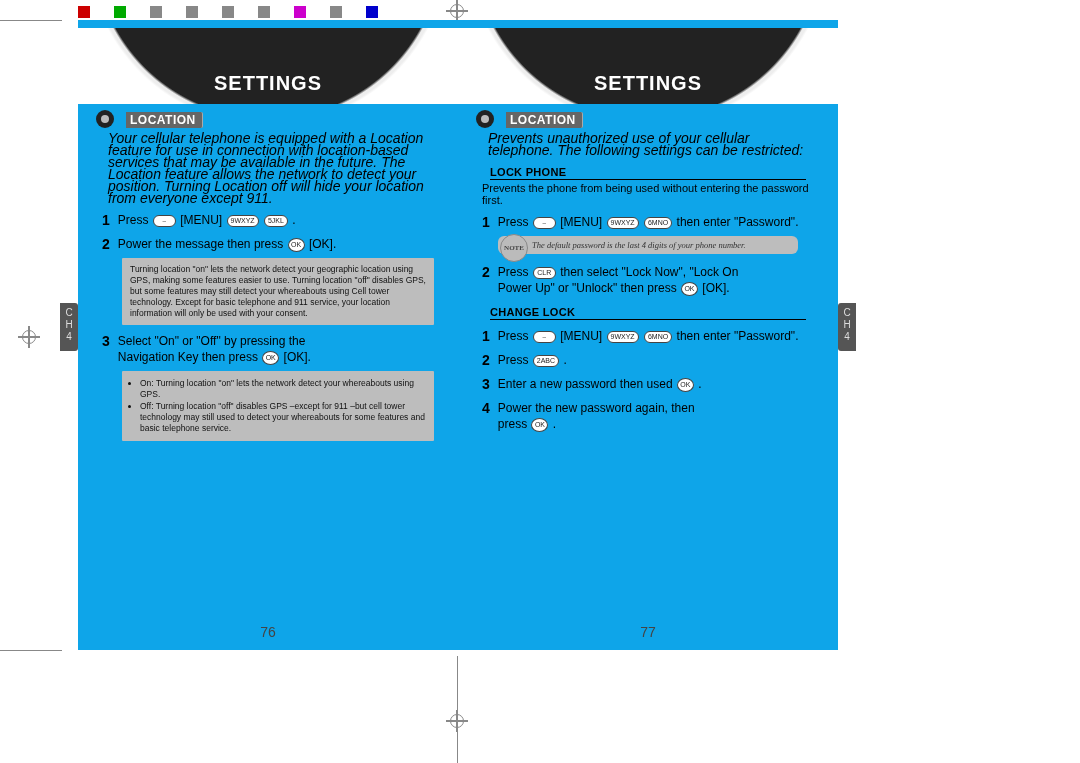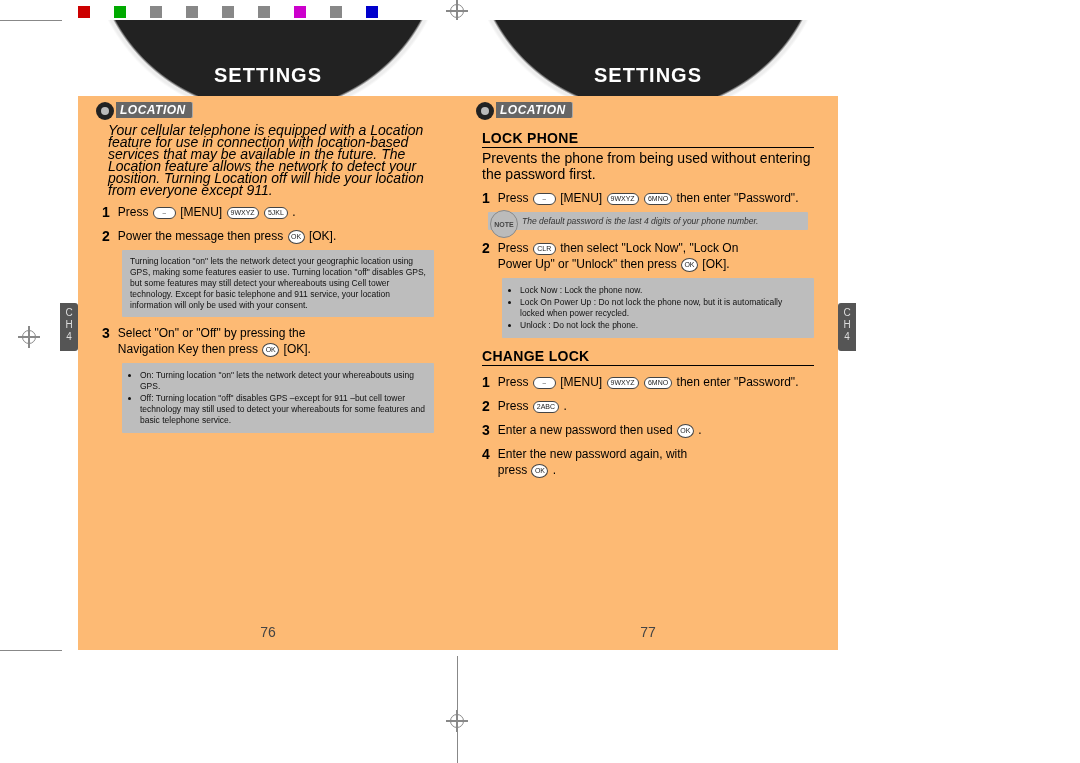--- a/index.html
+++ b/index.html
@@ -33,81 +33,80 @@
     position:absolute;
     top:20px; left:78px;
     width:760px;
     height:630px;
     display:flex;
   }
   .page {
     width:380px;
     height:630px;
     position:relative;
-    background:#fdba74;
+    background:#0ea5e9;
     box-sizing:border-box;
-    padding:0 24px;
+    padding:8px 24px;
   }
   .page:first-child { border-right:0; }
   .header-band {
     position:relative;
     height:76px;
     margin:0 -24px 6px;
     background: radial-gradient(circle at 50% -110%, #222 0 70%, #eee 71% 72%, #fff 73%);
     overflow:hidden;
     text-align:center;
   }
   .header-title {
     position:absolute; left:0; right:0; top:44px;
     color:#fff; font-size:20px; letter-spacing:1px;
     font-family: "Arial Narrow", Arial, sans-serif;
     font-weight:bold; font-stretch:condensed;
   }
   .section-bar {
-    display:flex; align-items:flex-start; gap:2px;
+    display:flex; align-items:flex-end; gap:12px;
     margin:6px -6px 4px;
-    font-style:italic;
   }
   .section-badge {
     width:18px; height:18px; border-radius:50%;
     background:#222; position:relative; flex:0 0 18px;
   }
   .section-badge::after{
     content:""; position:absolute; left:5px; top:5px; width:8px;height:8px;
     border-radius:50%; background:#bbb;
   }
   .section-label {
     background:#666; color:#fff; padding:1px 6px 1px 4px;
     font-weight:bold; font-size:12px; letter-spacing:.5px;
     border-radius:0 2px 2px 0;
     border-right:1px solid #aaa;
   }
   .intro { font-size:14px; line-height:12px; margin:2px 0 8px 6px;font-style:italic; }
-  .sub { font-weight:bold; font-size:14px; border-bottom:1px solid #000; padding-bottom:1px; margin:10px 0 2px; letter-spacing:.3px; }
-  .legend { font-size:14px; margin:0 0 8px; }
+  .sub { font-weight:bold; font-size:11px; border-bottom:1px solid #000; padding-bottom:1px; margin:10px 8px 2px; letter-spacing:.3px; }
+  .legend { font-size:11px; margin:0 0 8px; }
   ol.steps { list-style:none; padding:0; margin:0; }
   ol.steps > li { display:flex; gap:8px; margin:8px 0 6px; font-size:12px; line-height:16px; }
   ol.steps .n { font-weight:bold; font-size:14px; }
   .keycap {
     display:inline-block; min-width:15px; height:10px; padding:0 3px;
     border:1px solid #444; border-radius:6px; font-size:7px; line-height:10px;
     text-align:center; vertical-align:middle; background:#fff; color:#222;
     margin:0 1px;
   }
   .keycap.round { border-radius:50%; width:12px; height:12px; line-height:12px; padding:0; }
   .graybox {
     background:#bdbdbd; color:#111; font-size:8.5px; line-height:11px;
     padding:6px 8px; margin:2px 0 8px 20px; border-radius:1px;
   }
   .graybox.bullets { padding-left:6px; }
   .graybox ul { margin:0; padding:0 0 0 12px; }
   .graybox ul li { list-style:disc; margin:1px 0; }
   .notebox {
     background:#bdbdbd; color:#333; font-size:8.5px; font-style:italic;
-    padding:4px 6px 4px 34px; margin:6px 6px 10px; position:relative; border-radius:1px;
+    padding:4px 6px 4px 34px; margin:6px 16px 10px; position:relative; border-radius:6px;font-family:Liberation Serif, serif;
   }
   .note-badge {
     position:absolute; left:2px; top:-2px; width:26px; height:26px;
     border-radius:50%; background:#bbb; border:1px solid #888;
     display:flex; align-items:center; justify-content:center;
     font-size:7px; font-style:normal; font-weight:bold; color:#444;
   }
   .chtab {
     position:absolute; width:18px; height:48px; background:#555; color:#ddd;
     font-size:10px; text-align:center; padding-top:4px; box-sizing:border-box;
@@ -219,20 +218,21 @@
 
   <div class="page">
     <div class="header-band">
       <div class="header-title">SETTINGS</div>
     </div>
 
     <div class="section-bar">
       <span class="section-badge"></span>
       <span class="section-label">LOCATION</span>
     </div>
+    <div class="intro">Prevents unauthorized use of your cellular telephone. The following settings can be restricted:</div>
 
     <div class="sub">LOCK PHONE</div>
     <div class="legend">Prevents the phone from being used without entering the password first.</div>
 
     <ol class="steps">
       <li>
         <span class="n">1</span>
         <span>
           <span>Press </span>
           <span class="keycap">⎯</span>
@@ -256,27 +256,20 @@
           <span>Press </span>
           <span class="keycap">CLR</span>
           <span> then select "Lock Now", "Lock On</span><br>
           <span>Power Up" or "Unlock" then press </span>
           <span class="keycap round">OK</span>
           <span> [OK].</span>
         </span>
       </li>
     </ol>
 
-    <div class="graybox bullets">
-      <ul>
-        <li>Lock Now : Lock the phone now.</li>
-        <li>Lock On Power Up : Do not lock the phone now, but it is automatically locked when power recycled.</li>
-        <li>Unlock : Do not lock the phone.</li>
-      </ul>
-    </div>
 
     <div class="sub">CHANGE LOCK</div>
 
     <ol class="steps">
       <li>
         <span class="n">1</span>
         <span>
           <span>Press </span>
           <span class="keycap">⎯</span>
           <span> [MENU] </span>
@@ -297,21 +290,21 @@
         <span class="n">3</span>
         <span>
           <span>Enter a new password then used </span>
           <span class="keycap round">OK</span>
           <span> .</span>
         </span>
       </li>
       <li>
         <span class="n">4</span>
         <span>
-          <span>Enter the new password again, with</span><br>
+          <span>Power the new password again, then</span><br>
           <span>press </span>
           <span class="keycap round">OK</span>
           <span> .</span>
         </span>
       </li>
     </ol>
 
     <div class="pgnum l">77</div>
   </div>
 

